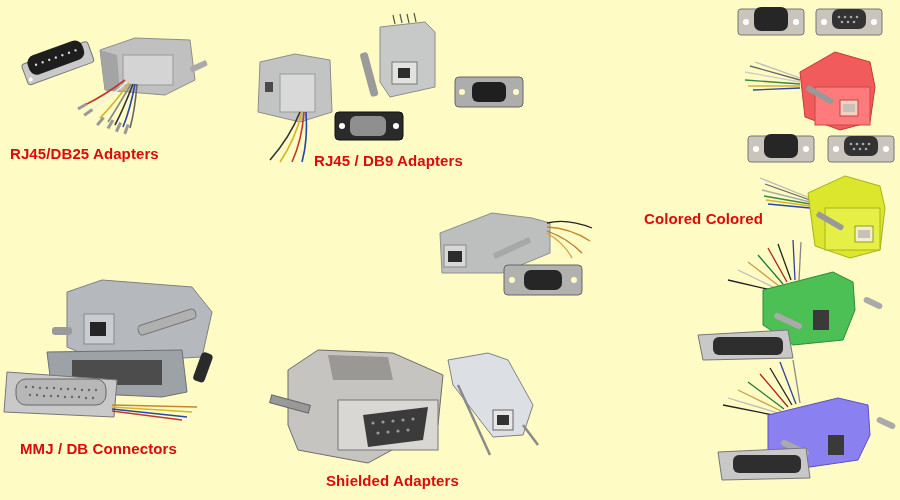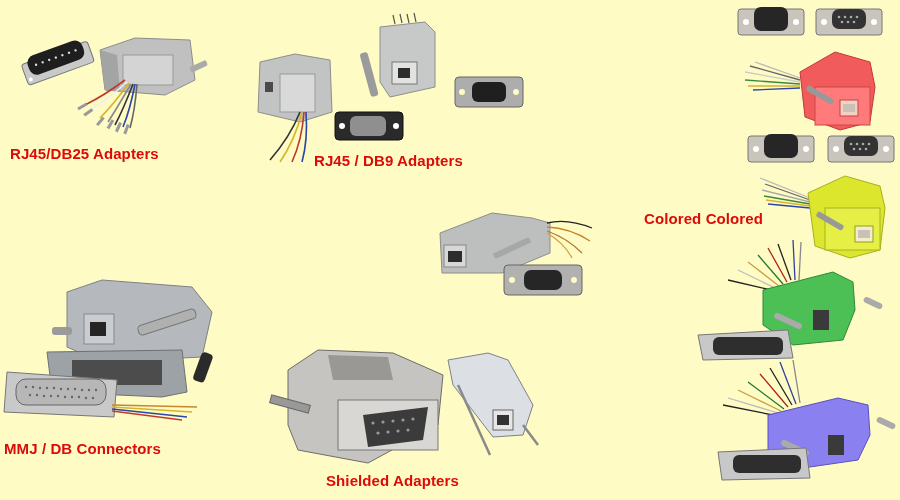--- a/index.html
+++ b/index.html
@@ -297,21 +297,21 @@
         <circle cx="91" cy="126" r="1.2"></circle>
     </g>
     <g stroke-width="1.3" fill="none">
       <path d="M110 135 L190 140" stroke="#d6b52a"></path>
         <path d="M110 137 L185 145" stroke="#2a46a8"></path>
       <path d="M110 139 L180 148" stroke="#c0392b"></path>
         <path d="M110 133 L195 135" stroke="#c7862a"></path>
     </g>
   </svg>
 </a>
-<a class="label" style="left:4px; top:440px;">MMJ / DB Connectors</a>
+<a class="label" style="left:20px; top:440px;">MMJ / DB Connectors</a>
 
 <a class="product" style="left:268px; top:345px; width:300px; height:120px;">
   <svg width="300" height="120" viewBox="0 0 300 120">
 
     <path d="M20 25 L50 5 L125 8 L175 30 L170 80 L100 118 L30 105 L20 80 Z" fill="#c6c4c0" stroke="#6e6c68"></path>
     <path d="M60 10 L120 12 L125 35 L65 35 Z" fill="#9a9894"></path>
     <rect x="70" y="55" width="100" height="50" fill="#d9d7d3" stroke="#777"></rect>
     <path d="M95 70 L160 62 L155 95 L100 102 Z" fill="#3b3b3b"></path>
     <g fill="#999">
       <circle cx="105" cy="78" r="1.6"></circle>

